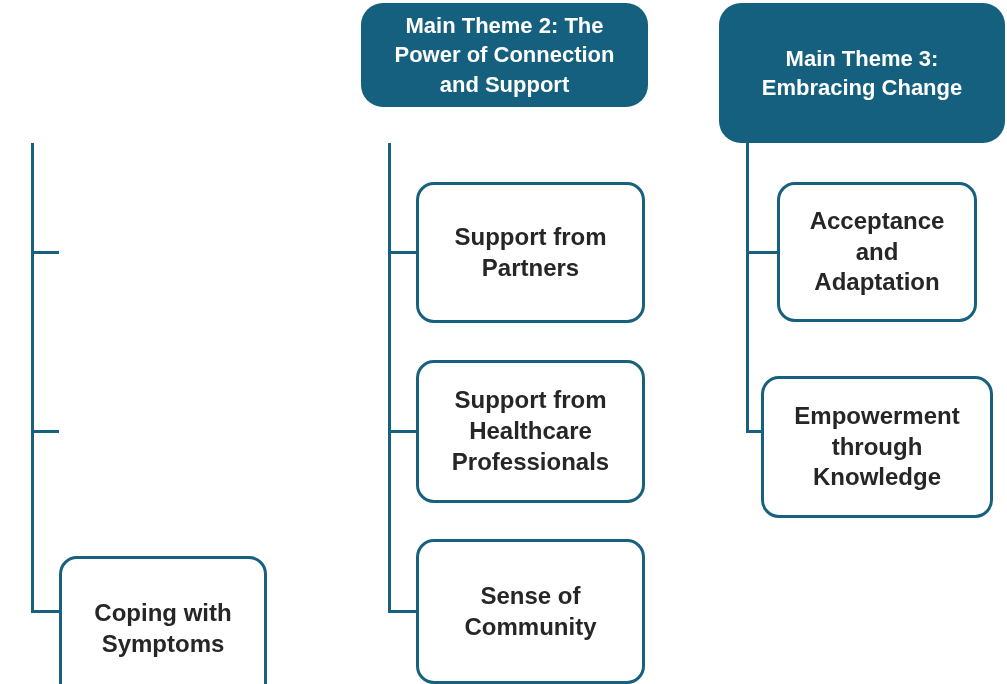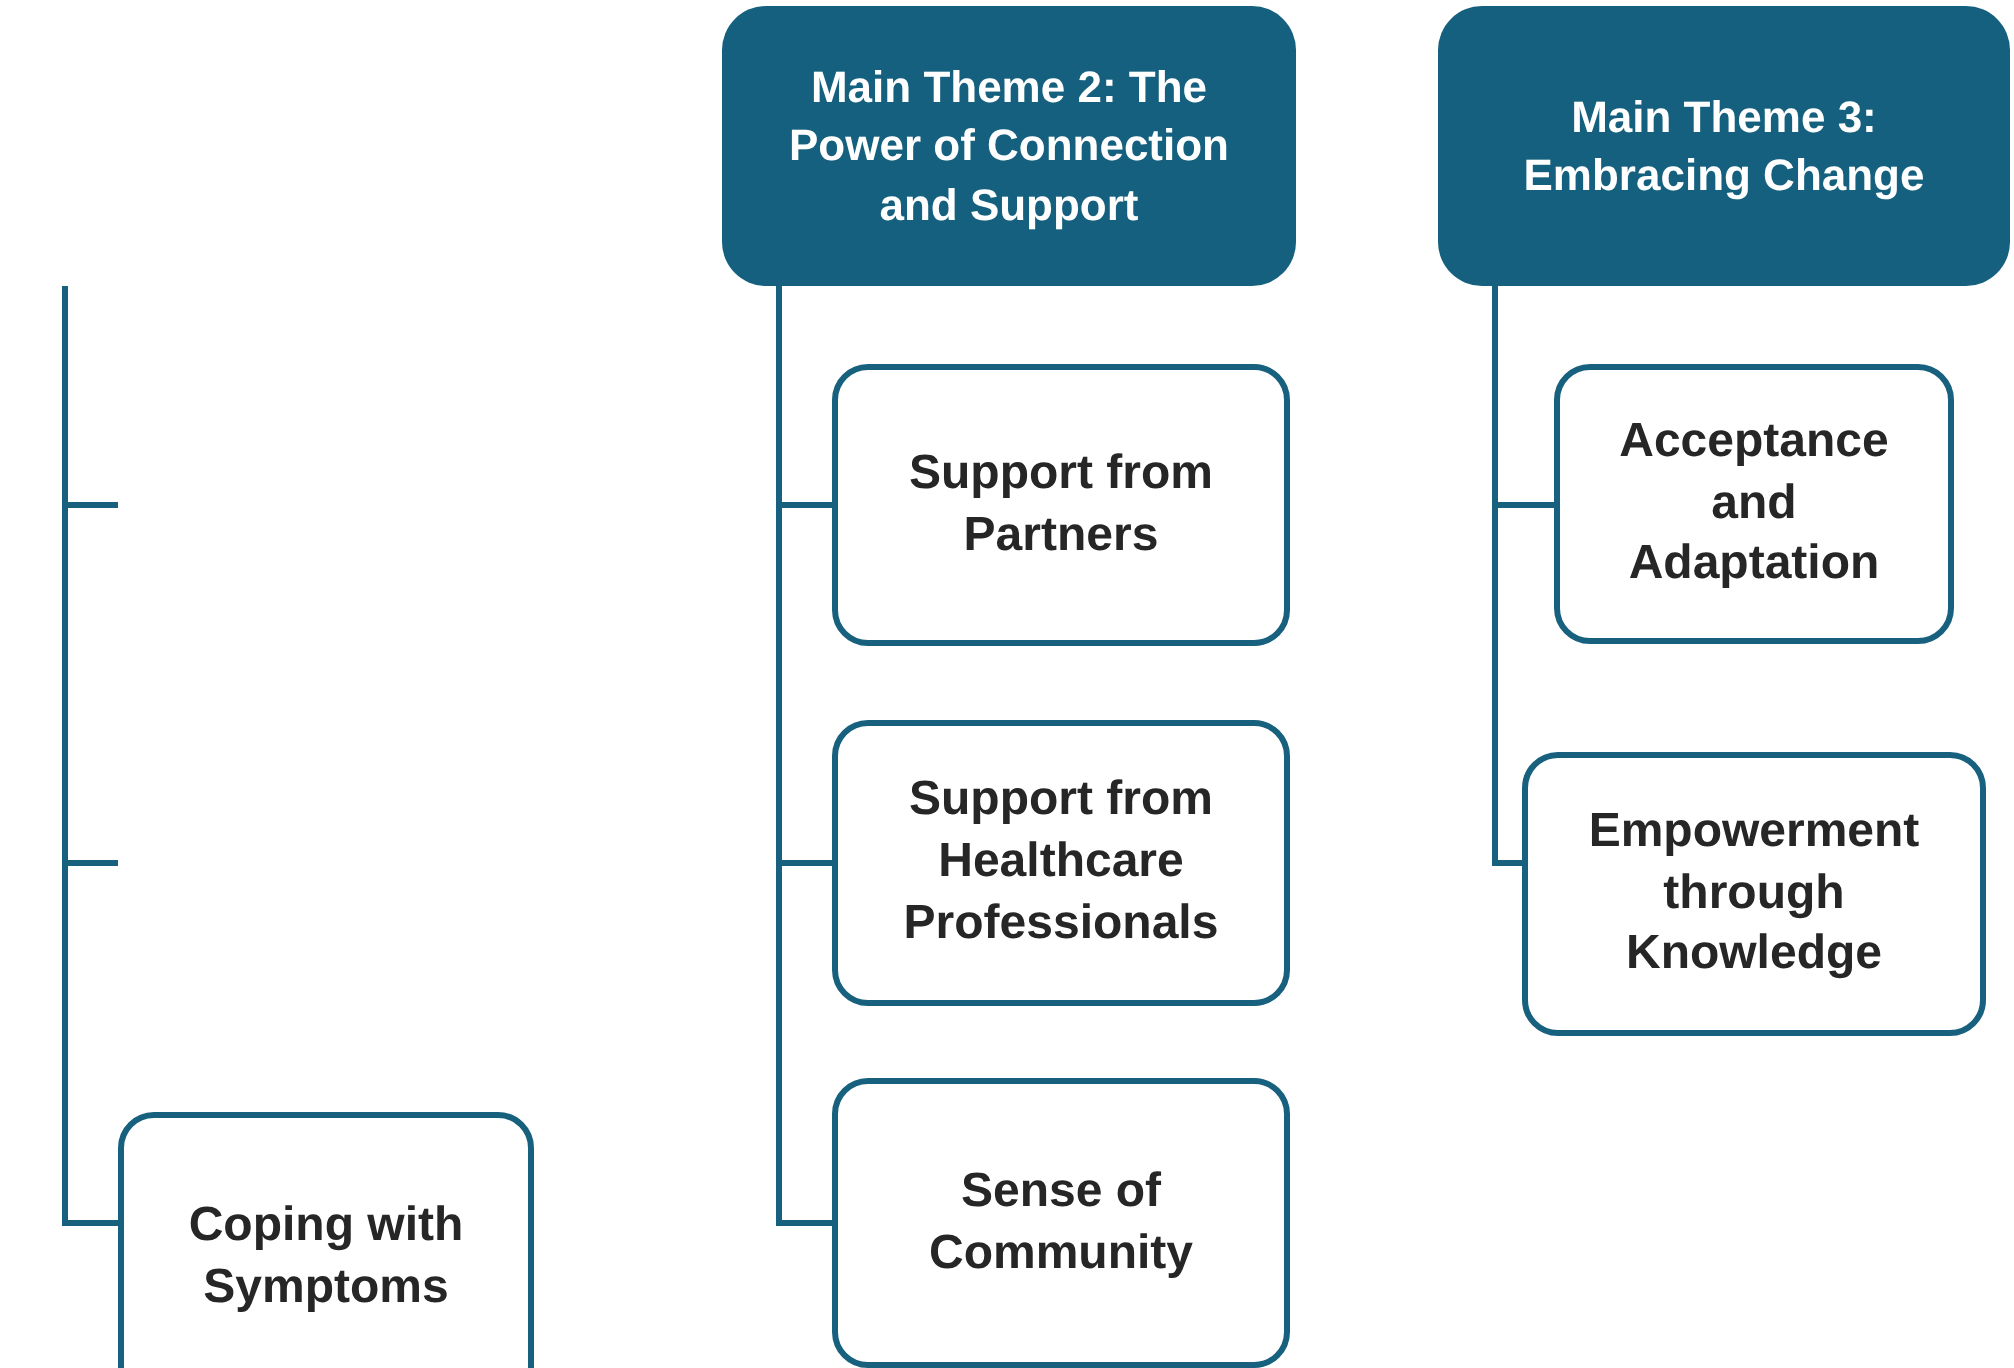--- a/index.html
+++ b/index.html
@@ -65,21 +65,21 @@
   .t1-header { left: 8px;   top: 3px;   width: 278px; height: 140px; }
   .t1-vline  { left: 31px;  top: 143px; width: 3px;   height: 470px; }
   .t1-b1     { left: 31px;  top: 251px; width: 28px;  height: 3px; }
   .t1-b2     { left: 31px;  top: 430px; width: 28px;  height: 3px; }
   .t1-b3     { left: 31px;  top: 610px; width: 28px;  height: 3px; }
   .t1-s1     { left: 59px;  top: 182px; width: 228px; height: 141px; }
   .t1-s2     { left: 59px;  top: 360px; width: 228px; height: 143px; }
   .t1-s3     { left: 59px;  top: 556px; width: 208px; height: 145px; }
 
   
-  .t2-header { left: 361px; top: 3px;   width: 287px; height: 140px; }
+  .t2-header { left: 361px; top: 3px;   width: 287px; height: 104px; }
   .t2-vline  { left: 388px; top: 143px; width: 3px;   height: 470px; }
   .t2-b1     { left: 388px; top: 251px; width: 28px;  height: 3px; }
   .t2-b2     { left: 388px; top: 430px; width: 28px;  height: 3px; }
   .t2-b3     { left: 388px; top: 610px; width: 28px;  height: 3px; }
   .t2-s1     { left: 416px; top: 182px; width: 229px; height: 141px; }
   .t2-s2     { left: 416px; top: 360px; width: 229px; height: 143px; }
   .t2-s3     { left: 416px; top: 539px; width: 229px; height: 145px; }
 
   
   .t3-header { left: 719px; top: 3px;   width: 286px; height: 140px; }

